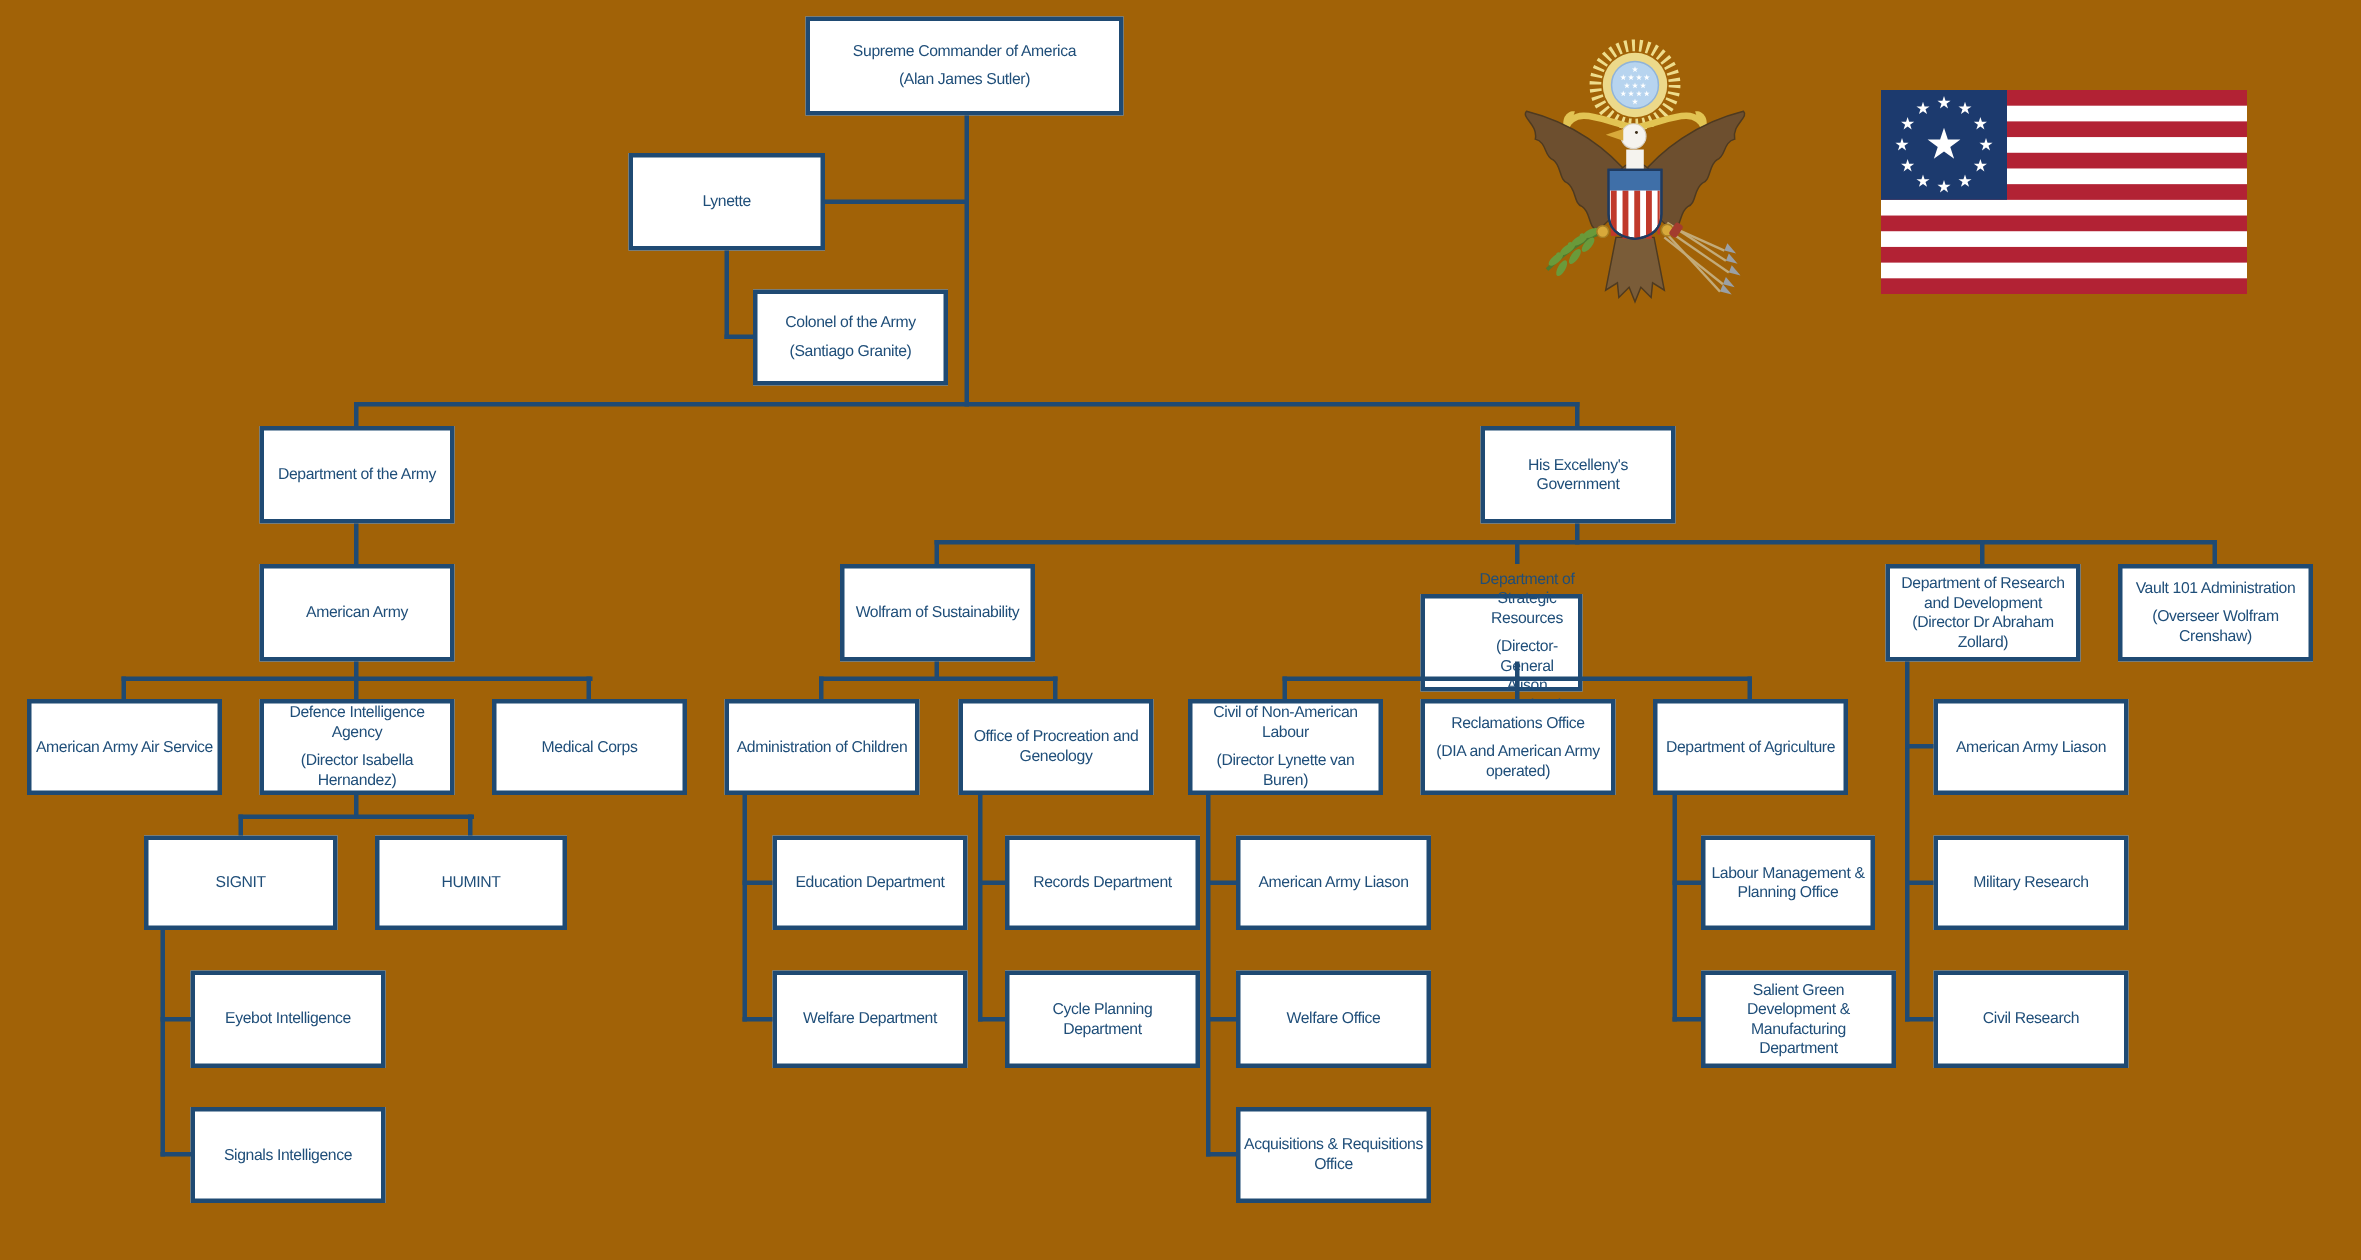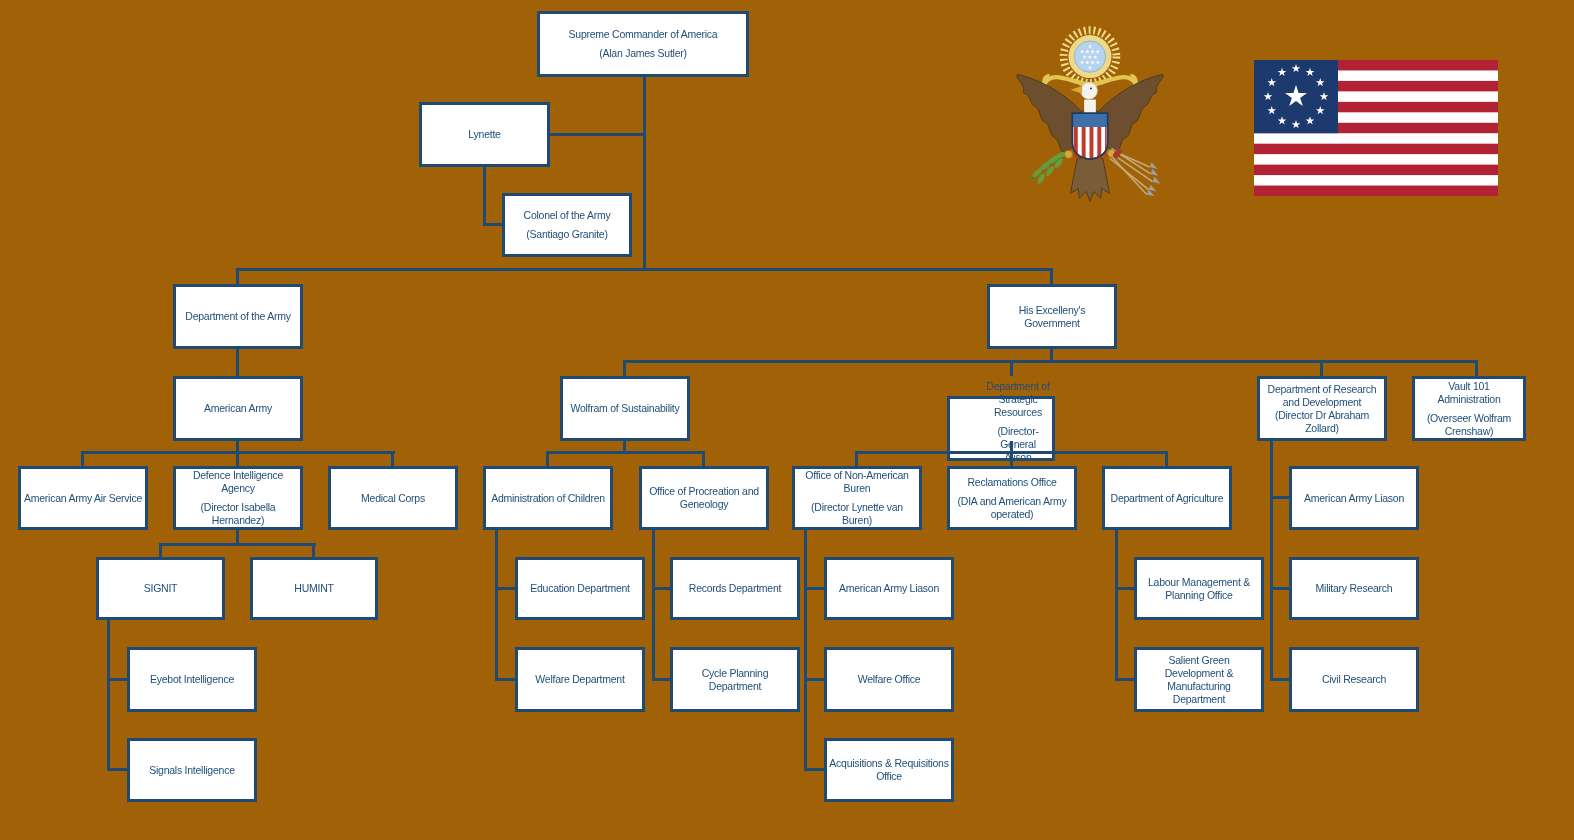--- a/index.html
+++ b/index.html
@@ -82,59 +82,59 @@
         <div class="para">Records Department</div>
       </div>
       <div class="box" style="left: 670px; top: 647px; width: 130px; height: 65px;">
         <div class="para">Cycle Planning Department</div>
       </div>
       <div class="box" style="left: 947px; top: 396px; width: 108px; height: 65px; padding-left: 36px;">
         <div class="para">Department of Strategic Resources</div>
         <div class="para">(Director-General Alison Crenshaw)</div>
       </div>
       <div class="box" style="left: 792px; top: 466px; width: 130px; height: 64px;">
-        <div class="para">Office of Non-American Buren</div>
+        <div class="para">Civil of Non-American Labour</div>
         <div class="para">(Director  Lynette van Buren)</div>
       </div>
       <div class="box" style="left: 947px; top: 466px; width: 130px; height: 64px;">
         <div class="para">Reclamations Office</div>
         <div class="para">(DIA and American Army operated)</div>
       </div>
       <div class="box" style="left: 1102px; top: 466px; width: 130px; height: 64px;">
         <div class="para">Department of Agriculture</div>
       </div>
       <div class="box" style="left: 824px; top: 557px; width: 130px; height: 63px;">
         <div class="para">American Army Liason</div>
       </div>
       <div class="box" style="left: 824px; top: 647px; width: 130px; height: 65px;">
         <div class="para">Welfare Office</div>
       </div>
       <div class="box" style="left: 824px; top: 738px; width: 130px; height: 64px;">
         <div class="para">Acquisitions &amp; Requisitions Office</div>
       </div>
-      <div class="box" style="left: 1134px; top: 557px; width: 130px; height: 63px;">
+      <div class="box" style="left: 1134px; top: 557px; width: 116px; height: 63px;">
         <div class="para">Labour Management  &amp; Planning Office</div>
       </div>
       <div class="box narrow" style="left: 1134px; top: 647px; width: 130px; height: 65px;">
         <div class="para">Salient Green Development &amp; Manufacturing Department</div>
       </div>
       <div class="box tight" style="left: 1257px; top: 376px; width: 130px; height: 65px; text-align: center;">
         <div class="para">Department of Research and Development</div>
         <div class="para">(Director Dr Abraham Zollard)</div>
       </div>
       <div class="box" style="left: 1289px; top: 466px; width: 130px; height: 64px;">
         <div class="para">American Army Liason</div>
       </div>
       <div class="box" style="left: 1289px; top: 557px; width: 130px; height: 63px;">
         <div class="para">Military Research</div>
       </div>
       <div class="box" style="left: 1289px; top: 647px; width: 130px; height: 65px;">
         <div class="para">Civil Research</div>
       </div>
-      <div class="box" style="left: 1412px; top: 376px; width: 114px; height: 65px; align-items: flex-end;">
+      <div class="box" style="left: 1412px; top: 376px; width: 130px; height: 65px; align-items: flex-end;">
         <div class="para">Vault 101 Administration</div>
         <div class="para">(Overseer Wolfram Crenshaw)</div>
       </div>
       <div class="seg" style="left: 643px; top: 77px; width: 3px; height: 194px;"></div>
       <div class="seg" style="left: 236px; top: 268px; width: 817px; height: 3px;"></div>
       <div class="seg" style="left: 236px; top: 268px; width: 3px; height: 16px;"></div>
       <div class="seg" style="left: 1050px; top: 268px; width: 3px; height: 16px;"></div>
       <div class="seg" style="left: 550px; top: 133px; width: 96px; height: 3px;"></div>
       <div class="seg" style="left: 483px; top: 167px; width: 3px; height: 59px;"></div>
       <div class="seg" style="left: 483px; top: 223px; width: 19px; height: 3px;"></div>

